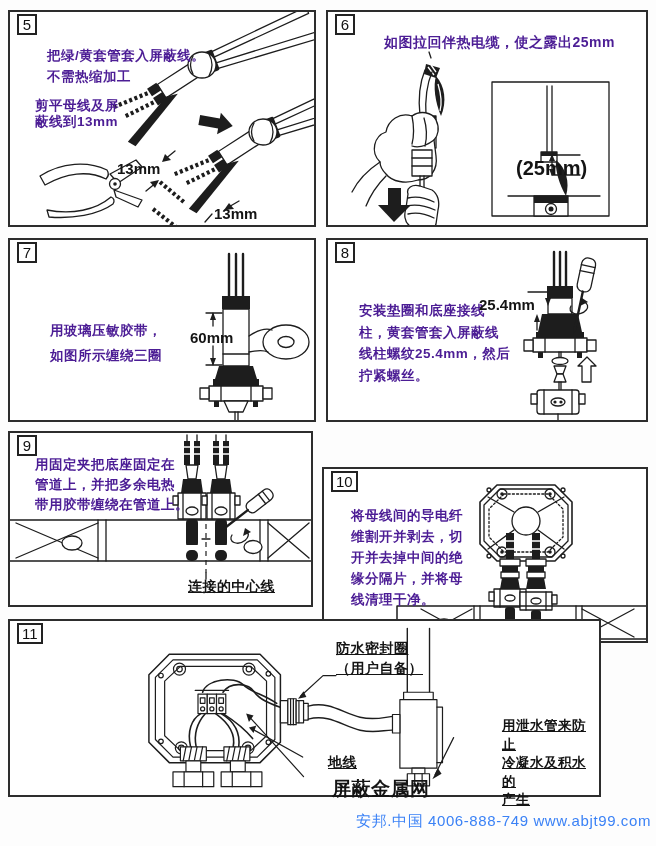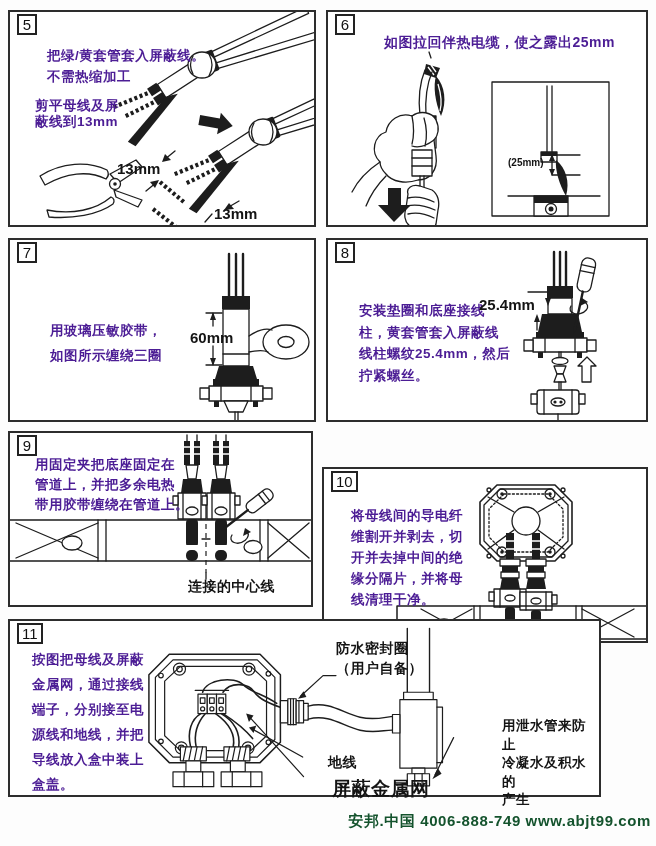--- a/index.html
+++ b/index.html
@@ -7,23 +7,23 @@
          font-family:"Liberation Sans","DejaVu Sans",sans-serif;color:#161616;}
   .panel{position:absolute;background:#fff;border:2px solid #2d2d2d;box-sizing:border-box;}
   .art{position:absolute;left:0;top:0;width:100%;height:100%;}
   .num{position:absolute;left:7px;top:2px;z-index:3;border:2px solid #222;background:#fff;
        padding:0 3px;min-width:10px;text-align:center;
        font:400 15px/17px "Liberation Sans","DejaVu Sans",sans-serif;color:#111;}
   .txt{position:absolute;z-index:2;font-weight:700;font-size:13.5px;letter-spacing:0.5px;
        white-space:pre-line;color:#4c1d95;}
   .dim{position:absolute;z-index:2;font-weight:700;font-size:15px;color:#141414;white-space:pre-line;text-align:center;}
   .lbl{position:absolute;z-index:2;font-weight:700;font-size:14px;letter-spacing:0.5px;
-       color:#141414;white-space:pre-line;}
-  .footer{position:absolute;right:5px;top:812px;font-weight:700;font-size:15px;
-          letter-spacing:0.6px;color:#14532d;}
+       color:#141414;white-space:pre-line;text-decoration:underline;}
+  .footer{position:absolute;right:5px;top:812px;font-weight:400;font-size:15px;
+          letter-spacing:0.6px;color:#3b82f6;}
   svg .s{fill:none;stroke:#1d1d1d;stroke-width:1.3;stroke-linecap:round;stroke-linejoin:round;}
   svg .s2{fill:none;stroke:#1d1d1d;stroke-width:2.4;stroke-linecap:round;}
   svg .f{fill:#1d1d1d;stroke:none;}
   svg .w{fill:#fff;stroke:#1d1d1d;stroke-width:1.3;stroke-linejoin:round;}
   svg .hw{fill:none;stroke:#fff;stroke-width:1.3;}
   svg .dash{fill:none;stroke:#1d1d1d;stroke-width:1.2;stroke-dasharray:5,4;}
   svg .braid{fill:none;stroke:#1d1d1d;stroke-width:4.2;stroke-dasharray:3,2.6;}
 </style>
 </head>
 <body>
@@ -135,21 +135,21 @@
         <rect class="w" x="206" y="184" width="34" height="20"></rect>
         <rect class="f" x="206" y="184" width="34" height="7"></rect>
         <circle class="w" cx="223" cy="197" r="5.5"></circle>
         <circle class="f" cx="223" cy="197" r="2.5"></circle>
         <path class="s" d="M224,143 V163 M224,143 H252 M224,163 H252"></path>
         <polygon class="f" points="221,149 227,149 224,142"></polygon>
         <polygon class="f" points="221,157 227,157 224,164"></polygon>
       </g>
     </svg>
     <div class="txt" style="left:56px;top:22px;font-size:14px;">如图拉回伴热电缆，使之露出25mm</div>
-    <div class="dim" style="left:180px;top:145px;font-size:10px;">(25mm)</div>
+    <div class="dim" style="left:164px;top:145px;font-size:20px;padding-left:24px;">(25mm)</div>
   </section>
 
   <section class="panel" style="left:8px;top:238px;width:308px;height:184px;">
     <div class="num">7</div>
     <svg class="art" viewBox="0 0 304 180">
       <g>
         <path class="s2" d="M219,14 V60 M226,14 V60 M233,14 V60"></path>
         <rect class="f" x="212" y="56" width="28" height="13"></rect>
         <rect class="w" x="213" y="69" width="26" height="57"></rect>
         <path class="s" d="M213,114 H239"></path>
@@ -444,26 +444,20 @@
         <path class="s" d="M338,52 H352 M338,52 L314,74"></path>
         <polygon class="f" points="317,69 311,77 320,75"></polygon>
         <path class="s" d="M316,140 L262,110"></path>
         <polygon class="f" points="266,106 258,108 263,114"></polygon>
         <path class="s" d="M317,161 L258,96"></path>
         <polygon class="f" points="263,95 255,93 258,102"></polygon>
         <path class="s" d="M479,119 L459,159"></path>
         <polygon class="f" points="462,152 456,164 466,158"></polygon>
       </g>
     </svg>
-    <div class="txt" style="left:22px;top:26px;line-height:25px;">按图把母线及屏蔽
-金属网，通过接线
-端子，分别接至电
-源线和地线，并把
-导线放入盒中装上
-盒盖。</div>
     <div class="lbl" style="left:326px;top:17px;line-height:20px;">防水密封圈
 （用户自备）</div>
     <div class="lbl" style="left:318px;top:133px;">地线</div>
     <div class="lbl" style="left:322px;top:155px;font-size:19px;">屏蔽金属网</div>
     <div class="lbl" style="left:492px;top:96px;line-height:18.5px;font-size:13.5px;">用泄水管来防止
 冷凝水及积水的
 产生</div>
   </section>
 
   <div class="footer">安邦.中国 4006-888-749 www.abjt99.com</div>

